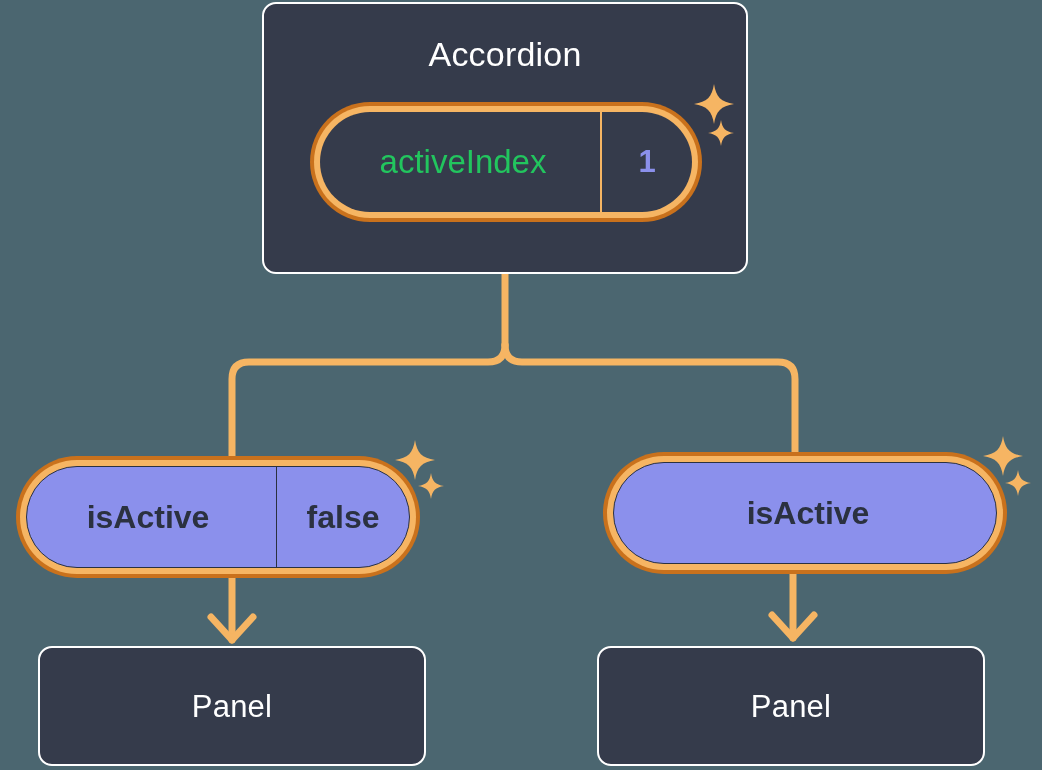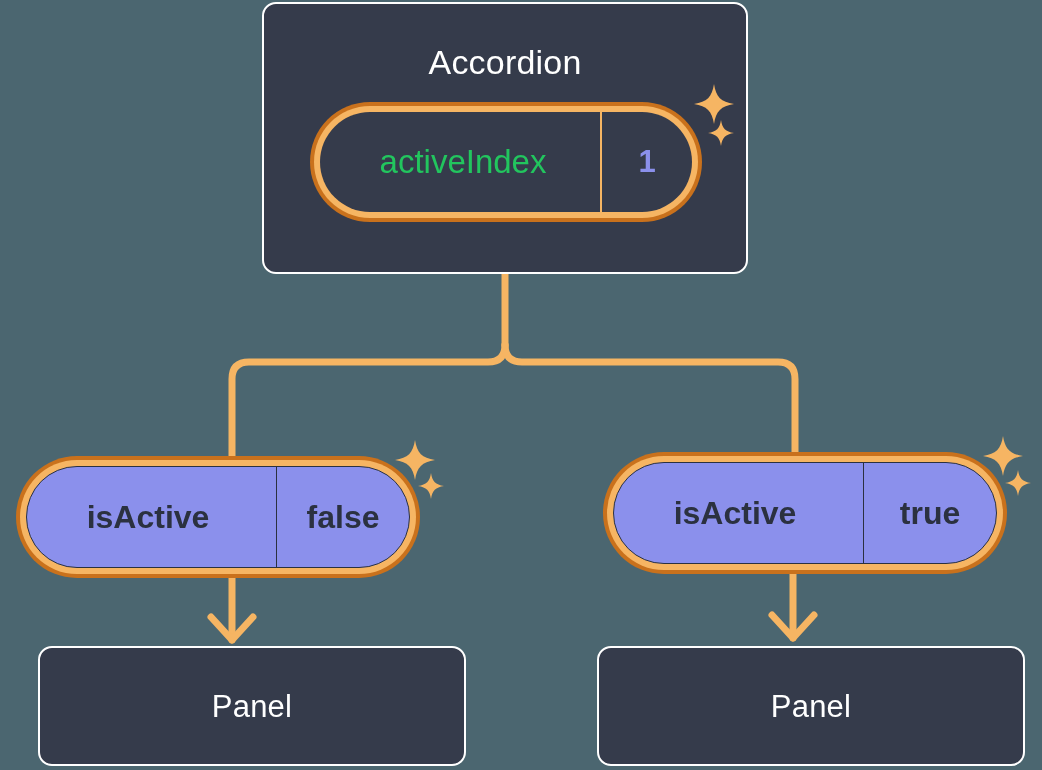--- a/index.html
+++ b/index.html
@@ -49,28 +49,28 @@
 
   #accordion-box {
     left: 262px;
     top: 2px;
     width: 486px;
     height: 272px;
     display: block;
   }
   #accordion-box .node-title {
     position: absolute;
-    top: 41px;
+    top: 33px;
     left: 0;
     width: 100%;
     text-align: center;
   }
 
   .panel-box {
-    width: 428px;
+    width: 388px;
     height: 120px;
   }
   #panel-left  { left: 38px;  top: 646px; }
   #panel-right { left: 597px; top: 646px; }
   .panel-box .node-title { font-size: 31px; }
 
   
   .pill-outer {
     position: absolute;
     box-sizing: border-box;
@@ -223,21 +223,20 @@
   </svg>
 
   <div class="node-box panel-box" id="panel-left">
     <div class="node-title">Panel</div>
   </div>
 
   <div class="pill-outer pill-child" id="pill-right">
     <div class="pill-mid">
       <div class="pill-inner">
         <div class="pill-cell pill-key">isActive</div>
-        <div class="pill-cell pill-value">true</div>
       </div>
     </div>
   </div>
 
   <svg class="sparkle" id="sparkles-right-big" viewBox="0 0 40 40">
     <path d="M20 0 C22 13 27 18 40 20 C27 22 22 27 20 40 C18 27 13 22 0 20 C13 18 18 13 20 0 Z" fill="#f6b563"></path>
   </svg>
   <svg class="sparkle" id="sparkles-right-small" viewBox="0 0 26 26">
     <path d="M13 0 C14.3 8.5 17.5 11.7 26 13 C17.5 14.3 14.3 17.5 13 26 C11.7 17.5 8.5 14.3 0 13 C8.5 11.7 11.7 8.5 13 0 Z" fill="#f6b563"></path>
   </svg>

